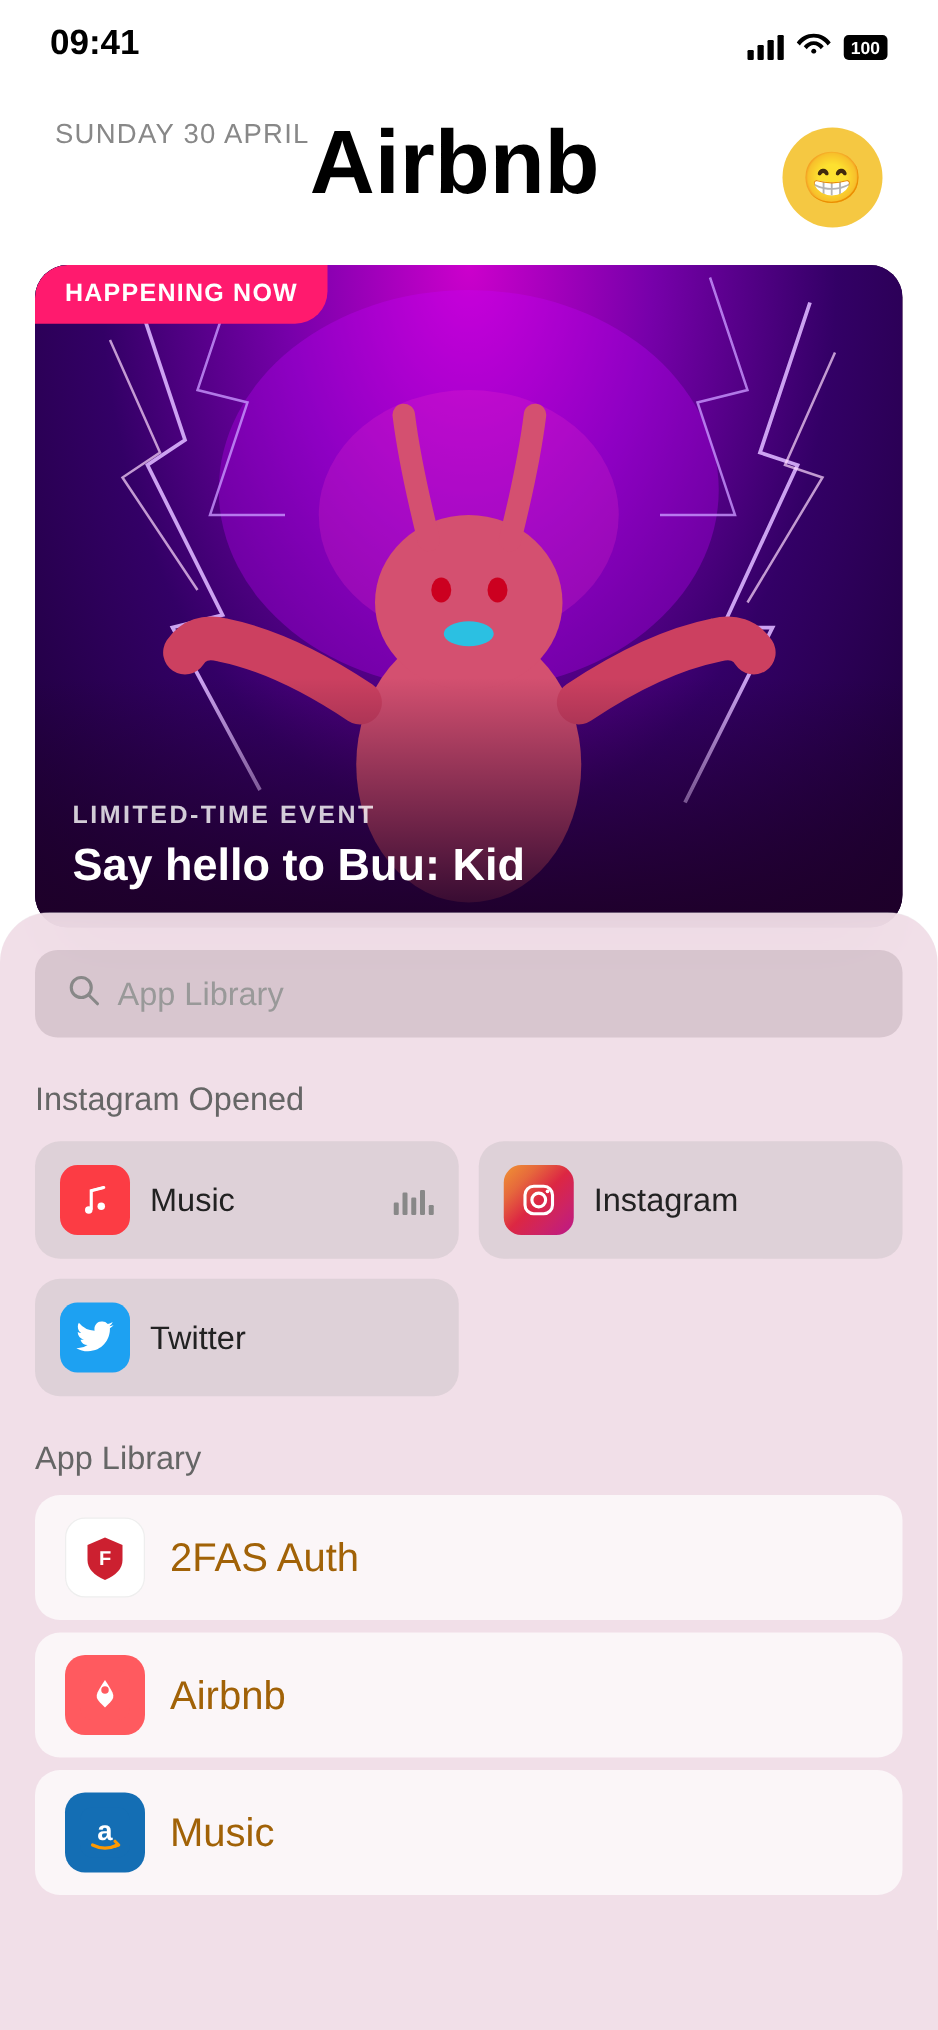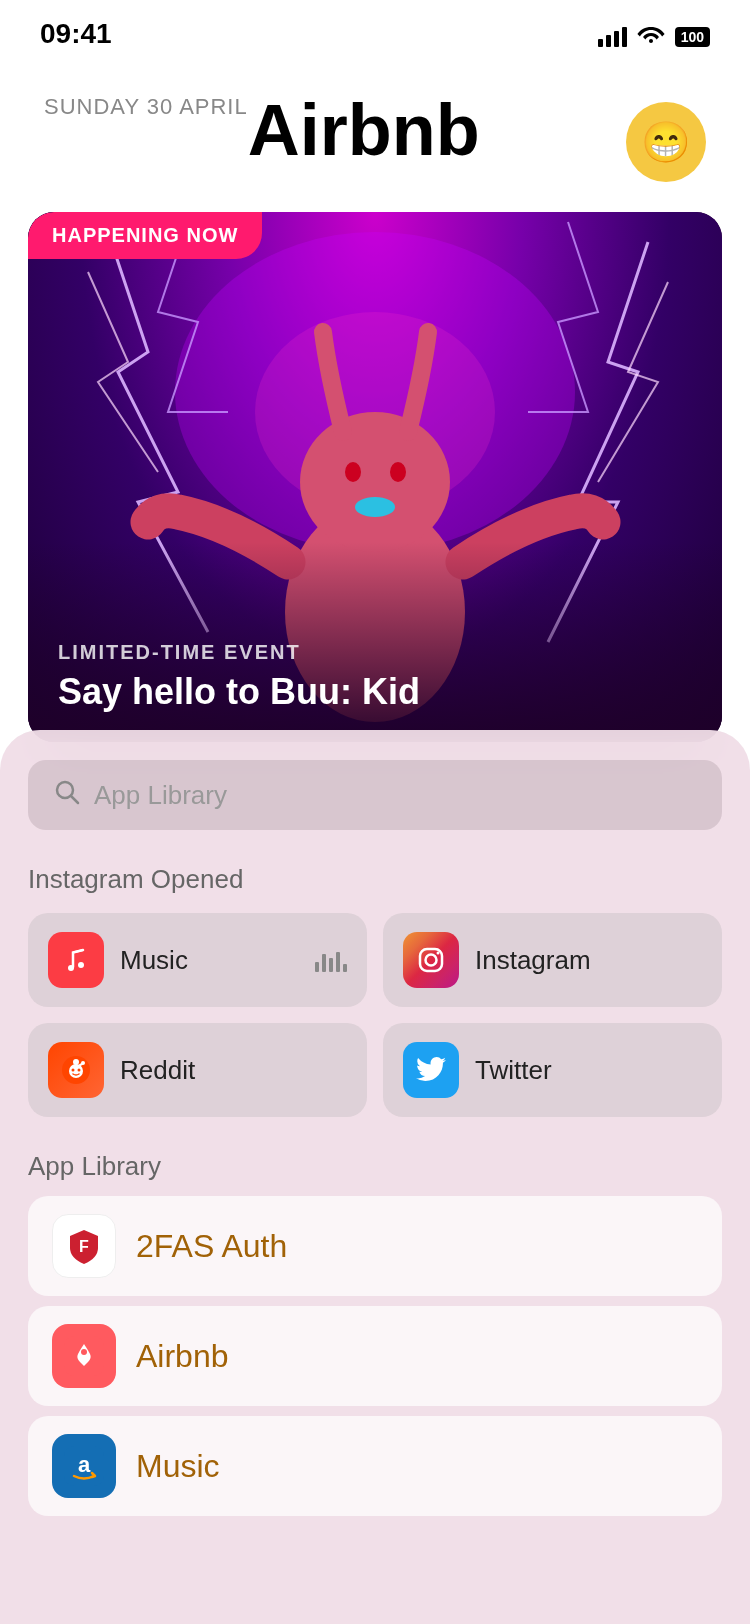--- a/index.html
+++ b/index.html
@@ -451,35 +451,20 @@
       <div class="app-icon app-icon-instagram">
         <svg width="30" height="30" viewBox="0 0 30 30" fill="none">
           <rect x="4" y="4" width="22" height="22" rx="7" stroke="white" stroke-width="2.5"></rect>
           <circle cx="15" cy="15" r="5.5" stroke="white" stroke-width="2.5"></circle>
           <circle cx="22" cy="8" r="1.5" fill="white"></circle>
         </svg>
       </div>
       <span class="app-name">Instagram</span>
     </div>
 
-    <div class="app-tile">
-      <div class="app-icon app-icon-reddit">
-        <svg width="32" height="32" viewBox="0 0 32 32" fill="none">
-          <circle cx="16" cy="16" r="14" fill="#ff4500"></circle>
-          <circle cx="16" cy="17" r="7" fill="white"></circle>
-          <circle cx="13" cy="16" r="1.5" fill="#ff4500"></circle>
-          <circle cx="19" cy="16" r="1.5" fill="#ff4500"></circle>
-          <path d="M13 20 Q16 22 19 20" stroke="#ff4500" stroke-width="1.5" fill="none" stroke-linecap="round"></path>
-          <path d="M22 10 L20 11" stroke="white" stroke-width="2" stroke-linecap="round"></path>
-          <circle cx="23" cy="9" r="2" fill="white"></circle>
-          <circle cx="16" cy="8" r="3" fill="white"></circle>
-        </svg>
-      </div>
-      <span class="app-name">Reddit</span>
-    </div>
 
     <div class="app-tile">
       <div class="app-icon app-icon-twitter">
         <svg width="30" height="26" viewBox="0 0 30 26" fill="white">
           <path d="M30 3.08a12.3 12.3 0 01-3.54.97 6.17 6.17 0 002.71-3.4 12.3 12.3 0 01-3.91 1.5A6.15 6.15 0 0020.69 0c-3.4 0-6.15 2.76-6.15 6.16 0 .48.06.95.17 1.4A17.45 17.45 0 012.09 1.12a6.14 6.14 0 00-.84 3.1 6.16 6.16 0 002.73 5.12 6.13 6.13 0 01-2.78-.77v.08c0 2.98 2.12 5.47 4.93 6.03a6.16 6.16 0 01-2.77.1 6.16 6.16 0 005.75 4.27A12.35 12.35 0 010 21.32 17.42 17.42 0 009.43 24c11.32 0 17.51-9.38 17.51-17.51 0-.27 0-.53-.02-.8A12.5 12.5 0 0030 3.08z"></path>
         </svg>
       </div>
       <span class="app-name">Twitter</span>
     </div>
   </div>

